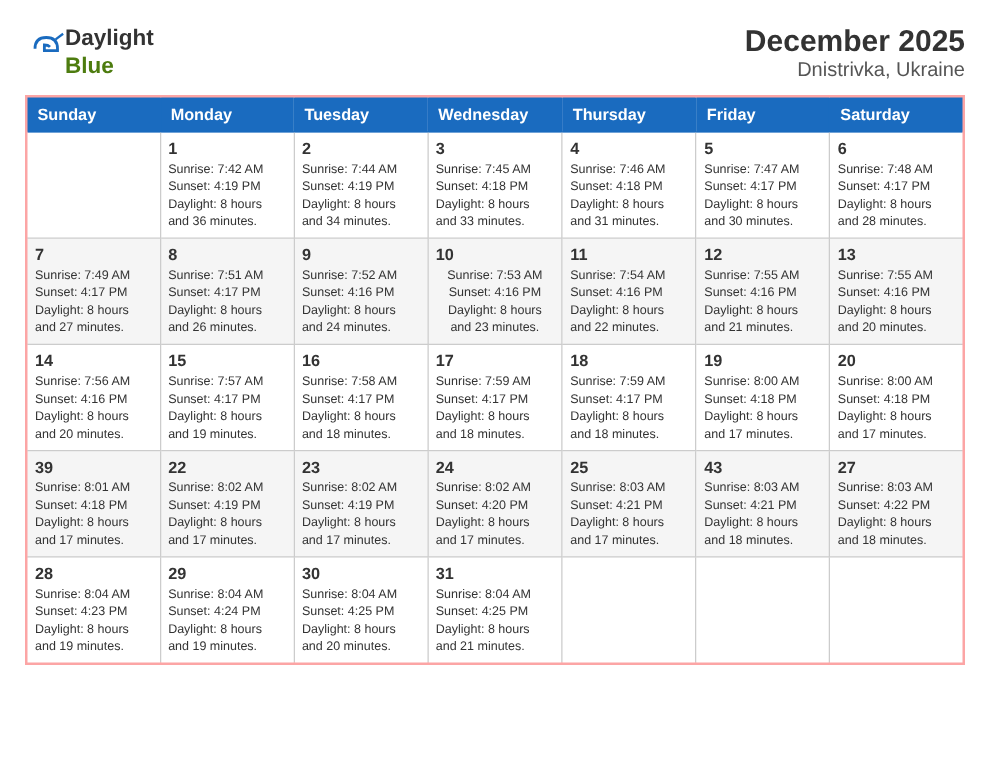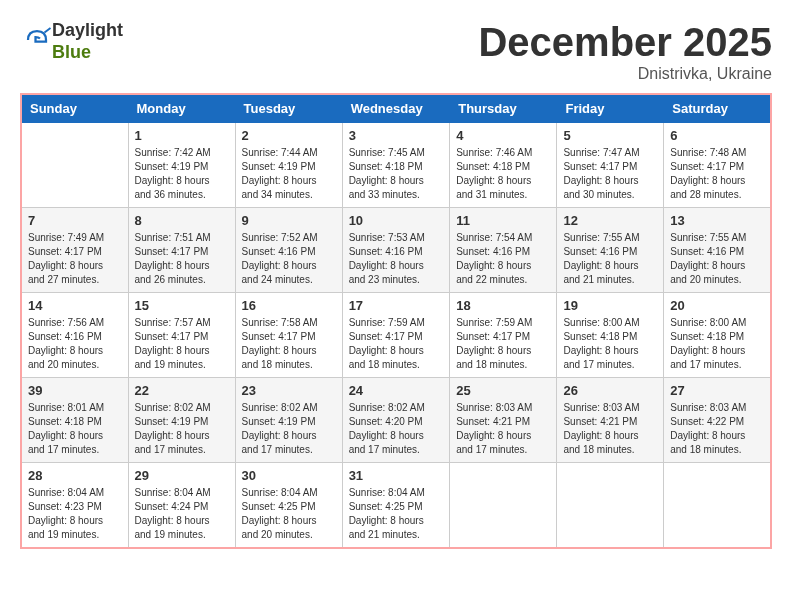--- a/index.html
+++ b/index.html
@@ -29,21 +29,21 @@
     .logo-blue { color: #4d7c0f; }
     .logo-icon {
       width: 30px;
       height: 30px;
       margin-left: 2px;
     }
     .title-block {
       text-align: right;
     }
     .month-title {
-      font-size: 40px;
+      font-size: 24px;
       font-weight: bold;
       color: #333;
     }
     .subtitle {
       font-size: 16px;
       color: #555;
     }
     .calendar {
       width: 100%;
       border-collapse: collapse;
@@ -180,21 +180,21 @@
         </td>
         <td>
           <div class="day-number">9</div>
           <div class="day-info" style="white-space: pre-line;">Sunrise: 7:52 AM
 Sunset: 4:16 PM
 Daylight: 8 hours
 and 24 minutes.</div>
         </td>
         <td>
           <div class="day-number">10</div>
-          <div class="day-info" style="white-space: pre-line;">Sunrise: 7:53 AM
+          <div class="day-info" style="white-space: pre-line; text-align: center;">Sunrise: 7:53 AM
 Sunset: 4:16 PM
 Daylight: 8 hours
 and 23 minutes.</div>
         </td>
         <td>
           <div class="day-number">11</div>
           <div class="day-info" style="white-space: pre-line;">Sunrise: 7:54 AM
 Sunset: 4:16 PM
 Daylight: 8 hours
 and 22 minutes.</div>
@@ -295,21 +295,21 @@
 and 17 minutes.</div>
         </td>
         <td>
           <div class="day-number">25</div>
           <div class="day-info" style="white-space: pre-line;">Sunrise: 8:03 AM
 Sunset: 4:21 PM
 Daylight: 8 hours
 and 17 minutes.</div>
         </td>
         <td>
-          <div class="day-number">26</div>
+          <div class="day-number">43</div>
           <div class="day-info" style="white-space: pre-line;">Sunrise: 8:03 AM
 Sunset: 4:21 PM
 Daylight: 8 hours
 and 18 minutes.</div>
         </td>
         <td>
           <div class="day-number">27</div>
           <div class="day-info" style="white-space: pre-line;">Sunrise: 8:03 AM
 Sunset: 4:22 PM
 Daylight: 8 hours

